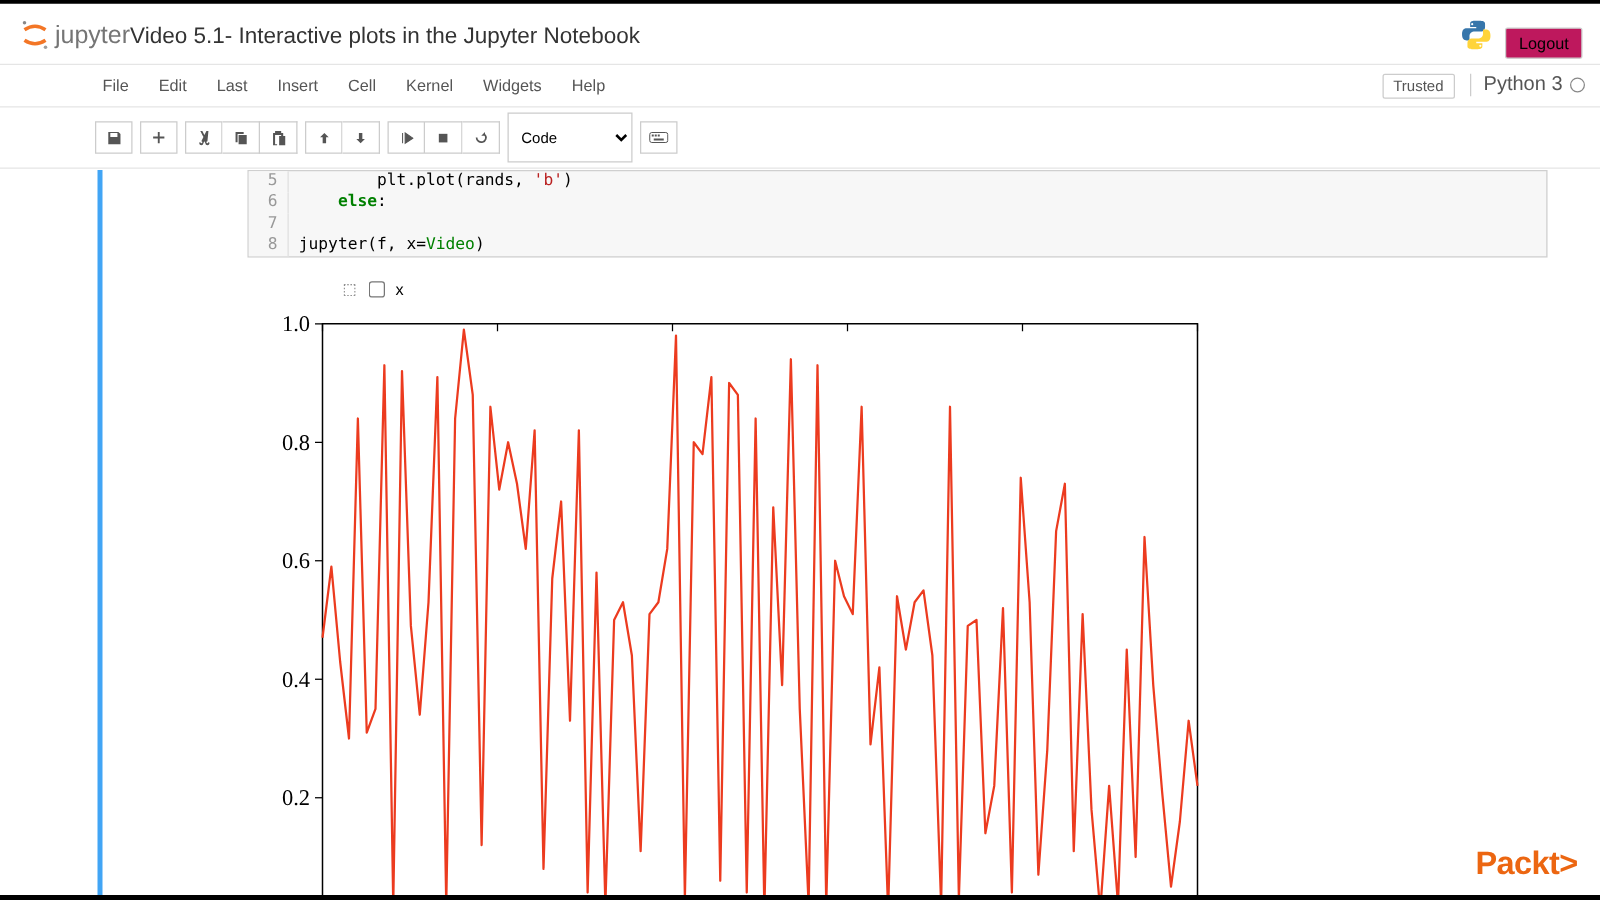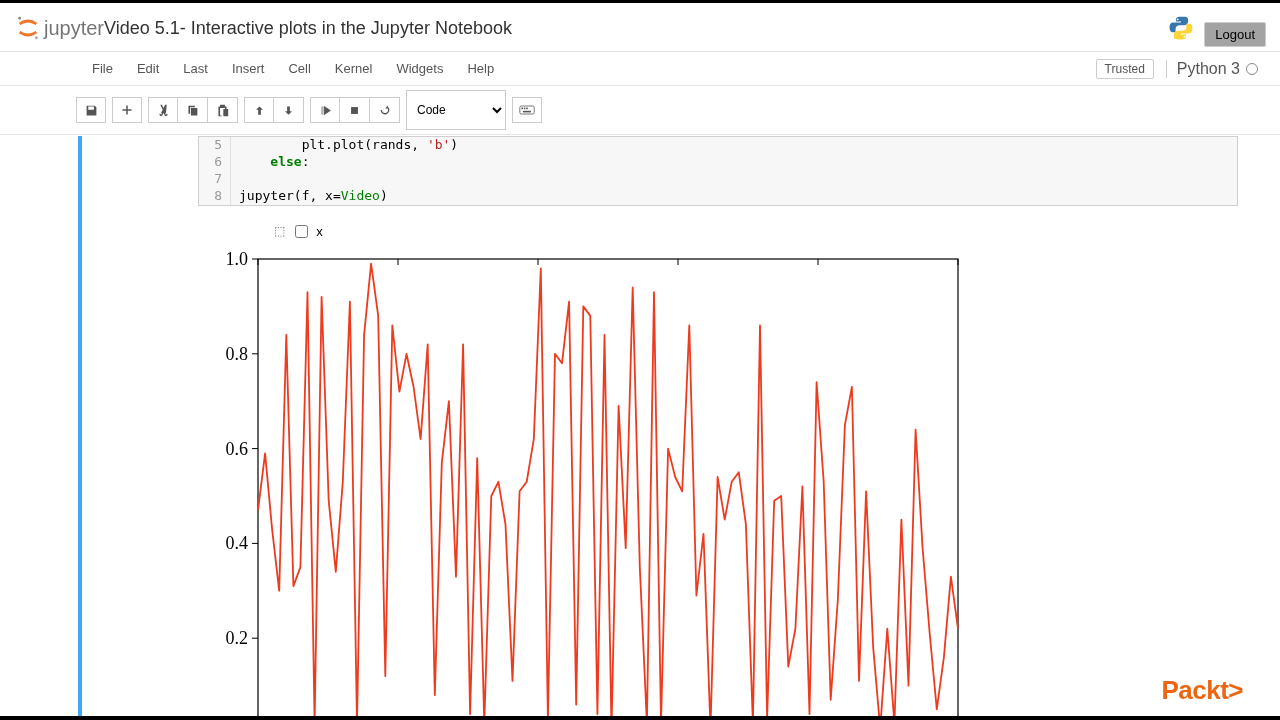--- a/index.html
+++ b/index.html
@@ -6,25 +6,25 @@
 body { font-family: -apple-system, BlinkMacSystemFont, "Segoe UI", Helvetica, Arial, sans-serif; background: #fff; width: 1280px; height: 720px; overflow: hidden; position: relative; }
 .topbar-black { height: 3px; background: #000; }
 .header { display: flex; align-items: center; padding: 6px 14px 4px; border-bottom: 1px solid #e5e5e5; }
 .logo { display: flex; align-items: center; }
 .logo-icon { width: 28px; height: 28px; margin-right: 2px; }
 .logo-text { font-size: 20px; color: #757575; font-weight: 400; }
 .title { font-size: 18px; color: #333; font-weight: 400; margin-right: 20px; }
 .checkpoint { font-size: 13px; color: #888; }
 .header-right { margin-left: auto; display: flex; align-items: center; gap: 10px; }
 .python-icon { width: 26px; height: 26px; }
-.logout-btn { border: 1px solid #ccc; background: #a3a3a3; padding: 4px 10px; font-size: 13px; border-radius: 2px; cursor: pointer; margin-top: 13px; }
-.menubar { display: flex; align-items: center; padding: 0 22px; height: 34px; border-bottom: 1px solid #e5e5e5; font-size: 13px; color: #555; }
+.logout-btn { border: 1px solid #ccc; background: #be185d; padding: 4px 10px; font-size: 13px; border-radius: 2px; cursor: pointer; margin-top: 13px; }
+.menubar { display: flex; align-items: center; padding: 0 12px; height: 34px; border-bottom: 1px solid #e5e5e5; font-size: 13px; color: #555; }
 .menu-item { padding: 0 12px; cursor: pointer; line-height: 34px; }
 .menu-item:first-child { padding-left: 70px; }
-.menubar-right { margin-left: auto; display: flex; align-items: center; gap: 12px; }
+.menubar-right { margin-left: auto; display: flex; align-items: flex-start; gap: 12px; }
 .trusted { border: 1px solid #ccc; padding: 2px 8px; font-size: 12px; border-radius: 2px; }
 .kernel-ind { display: flex; align-items: center; gap: 6px; font-size: 16px; color: #555; border-left: 1px solid #ccc; padding-left: 10px; }
 .kernel-circle { width: 12px; height: 12px; border: 1px solid #888; border-radius: 50%; }
 .toolbar { display: flex; align-items: center; padding: 4px 14px 4px 76px; border-bottom: 1px solid #e5e5e5; gap: 0; }
 .tbtn { width: 30px; height: 26px; border: 1px solid #ccc; background: #fff; display: inline-flex; align-items: center; justify-content: center; cursor: pointer; font-size: 12px; }
 .tbtn-group { display: inline-flex; margin-right: 6px; }
 .tbtn-group .tbtn:not(:first-child) { border-left: none; }
 .cell-type { height: 40px; border: 1px solid #ccc; background: #fff; font-size: 12px; padding: 0 6px; width: 100px; margin-right: 6px; }
 .notebook-area { padding: 0 42px 0 78px; position: relative; }
 .cell { display: flex; margin-top: 1px; }
@@ -36,21 +36,21 @@
 .code-text { padding-left: 8px; white-space: pre; }
 .kw { color: #008000; font-weight: bold; }
 .str { color: #BA2121; }
 .builtin { color: #008000; }
 .paren {}
 .output-area { margin-left: 116px; padding-top: 18px; }
 .widget-row { display: flex; align-items: center; gap: 8px; padding-left: 76px; margin-bottom: 12px; font-size: 13px; }
 .chk { width: 13px; height: 13px; }
 .cursor-icon { font-size: 12px; opacity: 0.6; margin-right: 2px; }
 .plot-svg { display: block; }
-.packt-logo { position: absolute; right: 37px; bottom: 14px; font-size: 26px; font-weight: 700; color: #ec6611; letter-spacing: -0.5px; }
+.packt-logo { position: absolute; right: 18px; bottom: 14px; font-size: 26px; font-weight: 700; color: #ec6611; letter-spacing: -0.5px; }
 .bottom-black { position: absolute; bottom: 0; left: 0; right: 0; height: 4px; background: #000; }
 </style>
 </head>
 <body>
 
 <div class="topbar-black"></div>
 
 <div class="header">
   <div class="logo">
     <svg class="logo-icon" viewBox="0 0 40 40">

